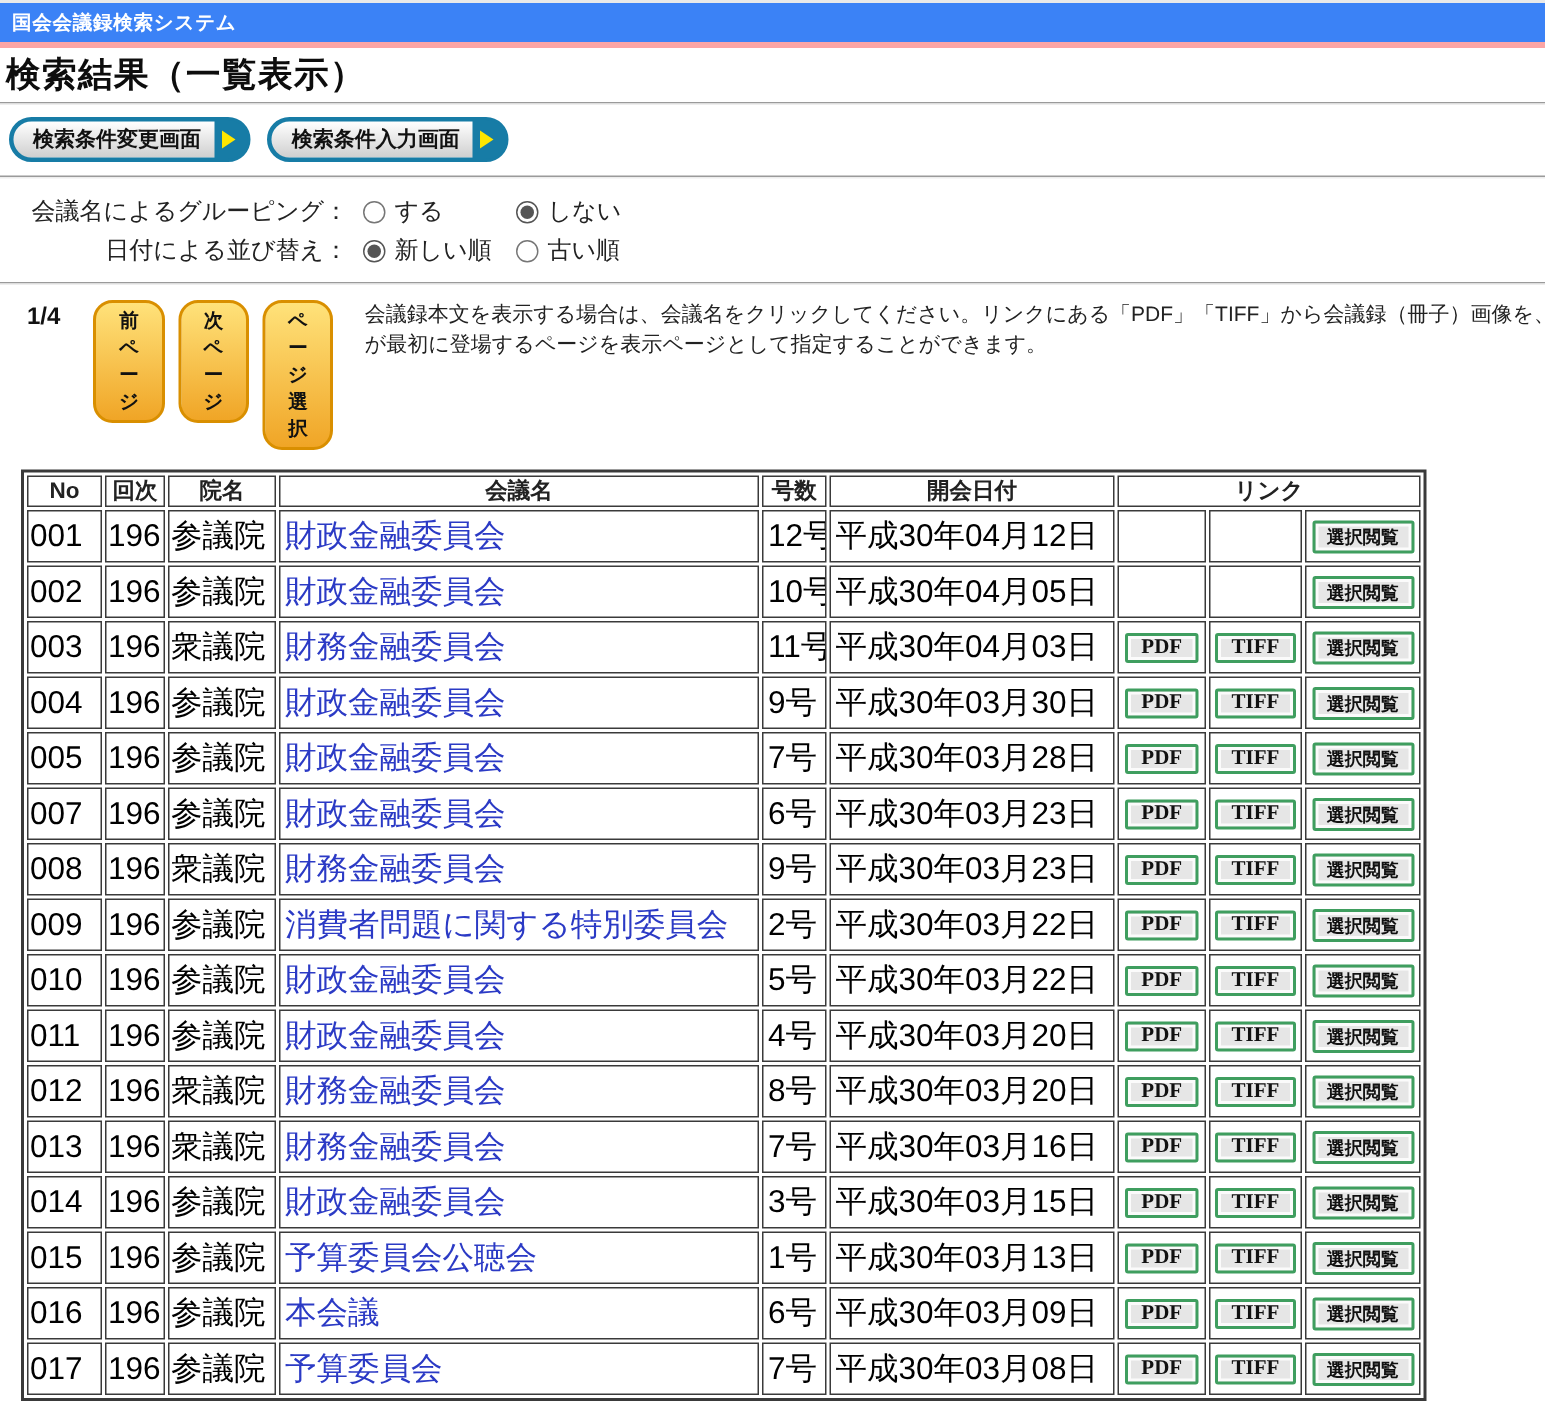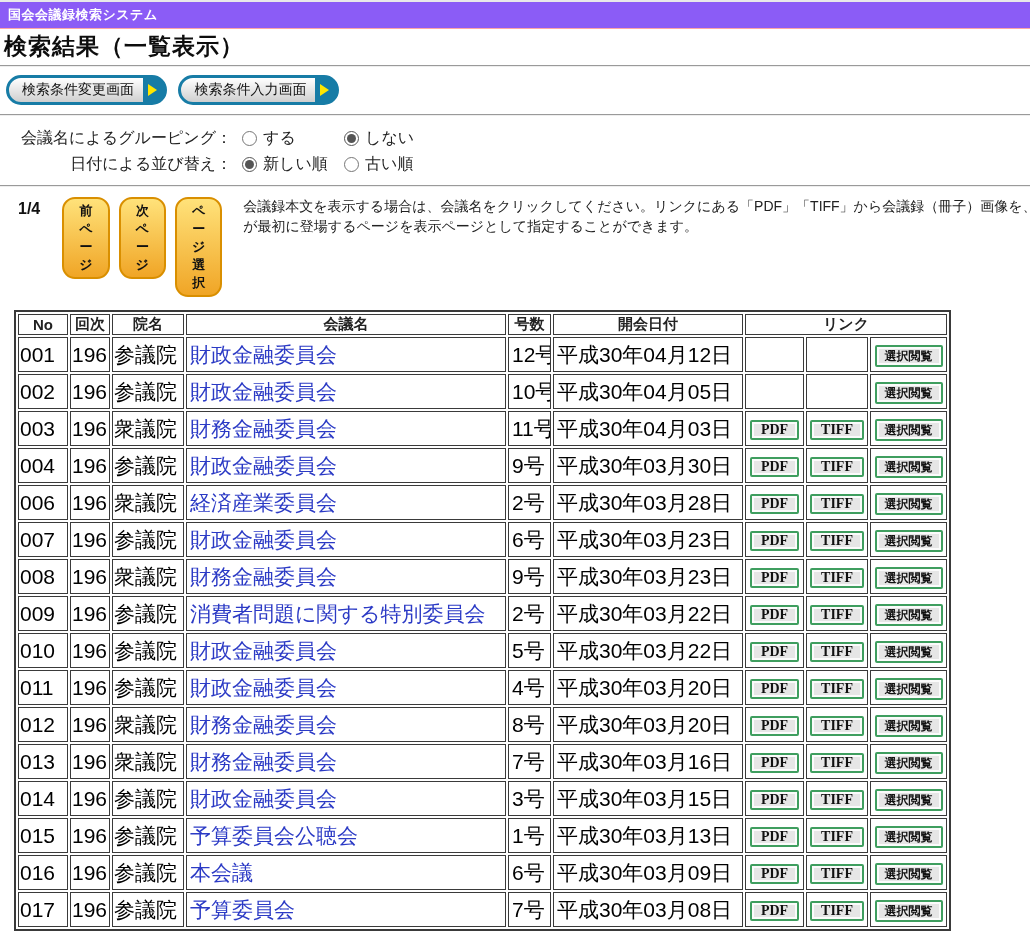--- a/index.html
+++ b/index.html
@@ -5,36 +5,36 @@
   html,body{
     margin:0; padding:0;
     width:1030px; height:951px;
     overflow:hidden;
     background:#fff;
     font-family:"Liberation Sans", sans-serif;
     color:#222;
   }
   .topstrip{height:2px; background:#e9e9e9;}
   .appbar{
-    height:26px; background:#8b5cf6; border-bottom:1px solid #fca5a5;
+    height:26px; background:#3b82f6; border-bottom:4px solid #fca5a5;
     display:flex; align-items:center; padding-left:8px;
   }
   .appbar span{color:#fff; font-weight:bold; font-size:13px; letter-spacing:.5px;}
   h1.page-title{
     margin:2px 0 3px 4px; font-family:"Liberation Serif", serif;
     font-size:23px; font-weight:bold; color:#0d0d0d; letter-spacing:1px;
   }
   .sep{height:0; border-top:1px solid #9a9a9a; border-bottom:1px solid #eee;}
   
   .navrow{padding:8px 0 9px 6px;}
   .pill-btn{
     position:relative; display:inline-block; text-decoration:none;
     border:3px solid #177ca6; border-radius:15px;
     background:linear-gradient(#ffffff,#cfcfcf);
-    font-weight:normal; font-size:14px; color:#111;
+    font-weight:bold; font-size:14px; color:#111;
     padding:3px 30px 3px 13px; margin-right:7px; cursor:pointer;
   }
   .pill-end{
     position:absolute; right:-1px; top:-1px; bottom:-1px; width:22px;
     background:#177ca6; border-radius:0 13px 13px 0;
   }
   .pill-end .tri{
     position:absolute; left:5px; top:50%; transform:translateY(-50%);
     width:0; height:0; border-left:9px solid #ffe600;
     border-top:6px solid transparent; border-bottom:6px solid transparent;
@@ -212,25 +212,25 @@
         <td class="c-center">196</td>
         <td class="c-center">参議院</td>
         <td><a href="#" class="mlink">財政金融委員会</a></td>
         <td>9号</td>
         <td>平成30年03月30日</td>
         <td class="c-btn"><a href="#" class="green-btn serif">PDF</a></td>
         <td class="c-btn"><a href="#" class="green-btn serif">TIFF</a></td>
         <td class="c-btn"><a href="#" class="green-btn">選択閲覧</a></td>
       </tr>
       <tr>
-        <td class="c-center">006</td>
-        <td class="c-center">196</td>
-        <td class="c-center">衆議院</td>
-        <td><a href="#" class="mlink">経済産業委員会</a></td>
-        <td>2号</td>
+        <td class="c-center">005</td>
+        <td class="c-center">196</td>
+        <td class="c-center">参議院</td>
+        <td><a href="#" class="mlink">財政金融委員会</a></td>
+        <td>7号</td>
         <td>平成30年03月28日</td>
         <td class="c-btn"><a href="#" class="green-btn serif">PDF</a></td>
         <td class="c-btn"><a href="#" class="green-btn serif">TIFF</a></td>
         <td class="c-btn"><a href="#" class="green-btn">選択閲覧</a></td>
       </tr>
       <tr>
         <td class="c-center">007</td>
         <td class="c-center">196</td>
         <td class="c-center">参議院</td>
         <td><a href="#" class="mlink">財政金融委員会</a></td>

